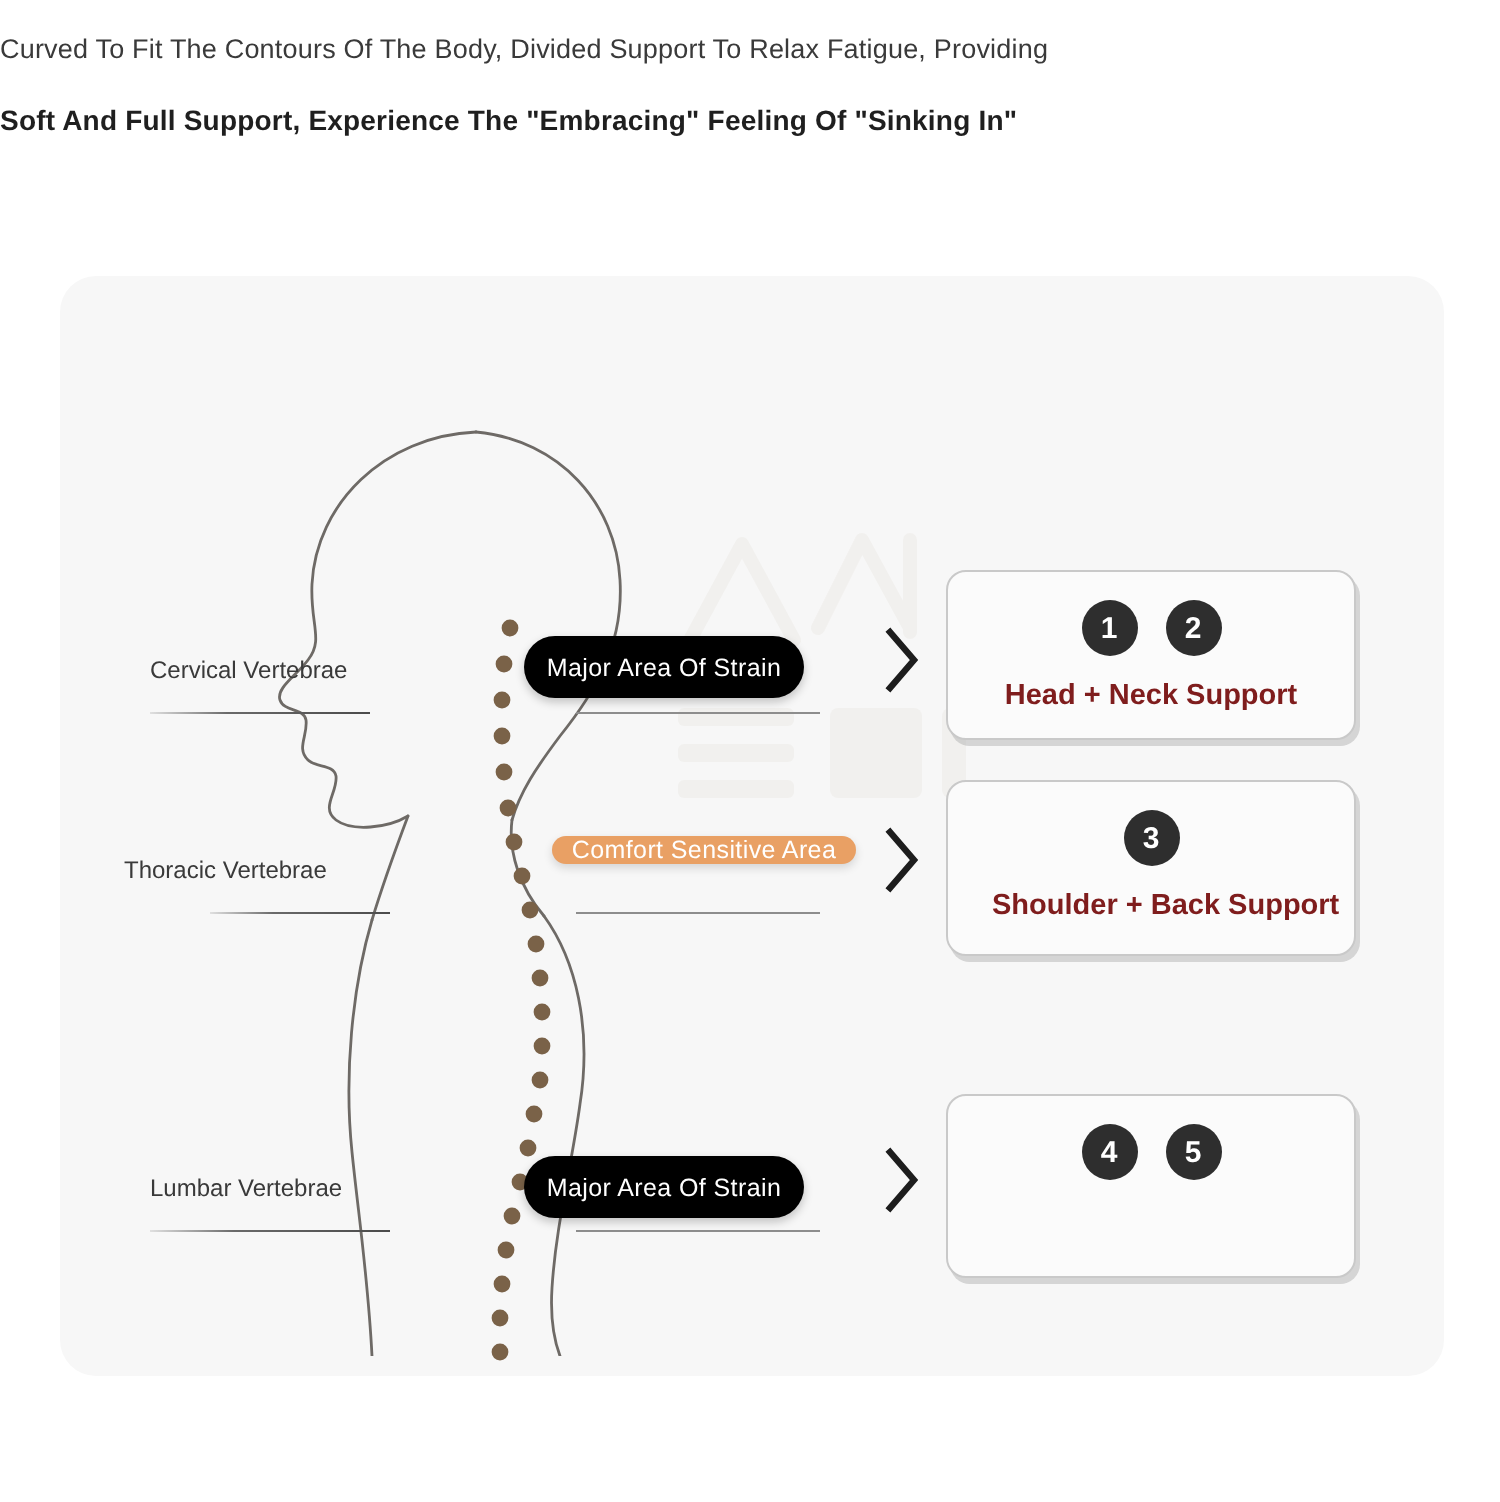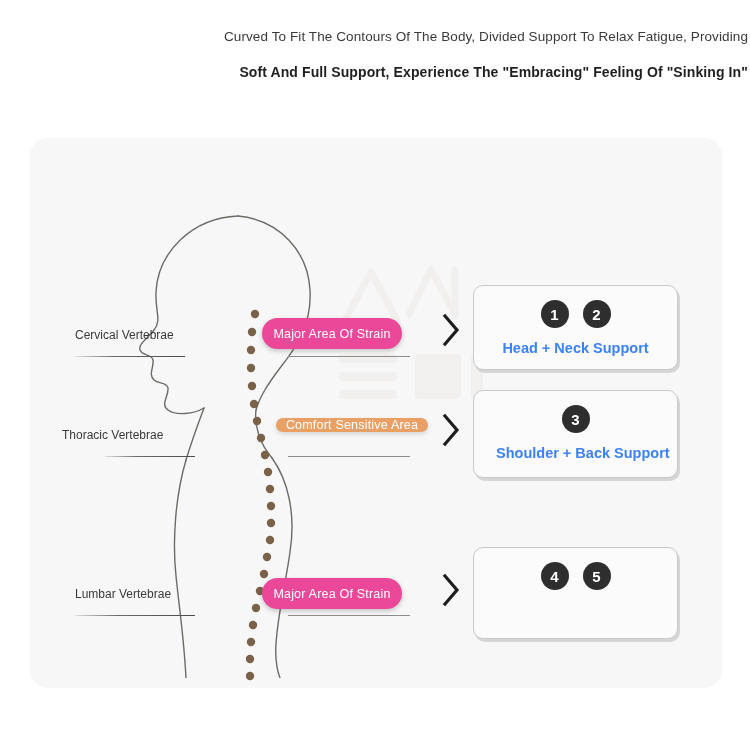--- a/index.html
+++ b/index.html
@@ -14,22 +14,22 @@
     color: #2b2b2b;
     overflow: hidden;
     position: relative;
   }
 
   
   .header {
     position: absolute;
     left: 0; top: 0;
     width: 748px;
-    padding-top: 28px;
-    text-align: right;
+    padding-top: 16px;
+    text-align: left;
   }
   .header-line1 {
     font-size: 13.5px;
     color: #3a3a3a;
     letter-spacing: .1px;
     line-height: 1.4;
   }
   .header-line2 {
     font-size: 14px;
     font-weight: bold;
@@ -175,21 +175,21 @@
     display: flex;
     align-items: center;
     justify-content: center;
     border-radius: 22px;
     color: #ffffff;
     font-size: 12.5px;
     letter-spacing: .2px;
     white-space: nowrap;
   }
   .pill-dark {
-    background: #ec4899;
+    background: #000000;
     box-shadow: 0 2px 5px rgba(0,0,0,.22);
   }
   .pill-orange {
     background: #e9a064;
     box-shadow: 0 2px 5px rgba(0,0,0,.14);
   }
 
   
   .chevron {
     position: absolute;
@@ -220,21 +220,21 @@
     color: #ffffff;
     font-size: 15px;
     font-weight: bold;
     display: flex;
     align-items: center;
     justify-content: center;
   }
   .card-label {
     font-size: 14.5px;
     font-weight: bold;
-    color: #3b82f6;
+    color: #7f1d1d;
     line-height: 1.22;
   }
   .card-label.center { text-align: center; margin: 12px 14px 0; }
   .card-label.left { text-align: left; margin: 12px 0 0 22px; }
 </style>
 </head>
 <body>
 
 <div class="header">
   <div class="header-line1">Curved To Fit The Contours Of The Body, Divided Support To Relax Fatigue, Providing</div>

